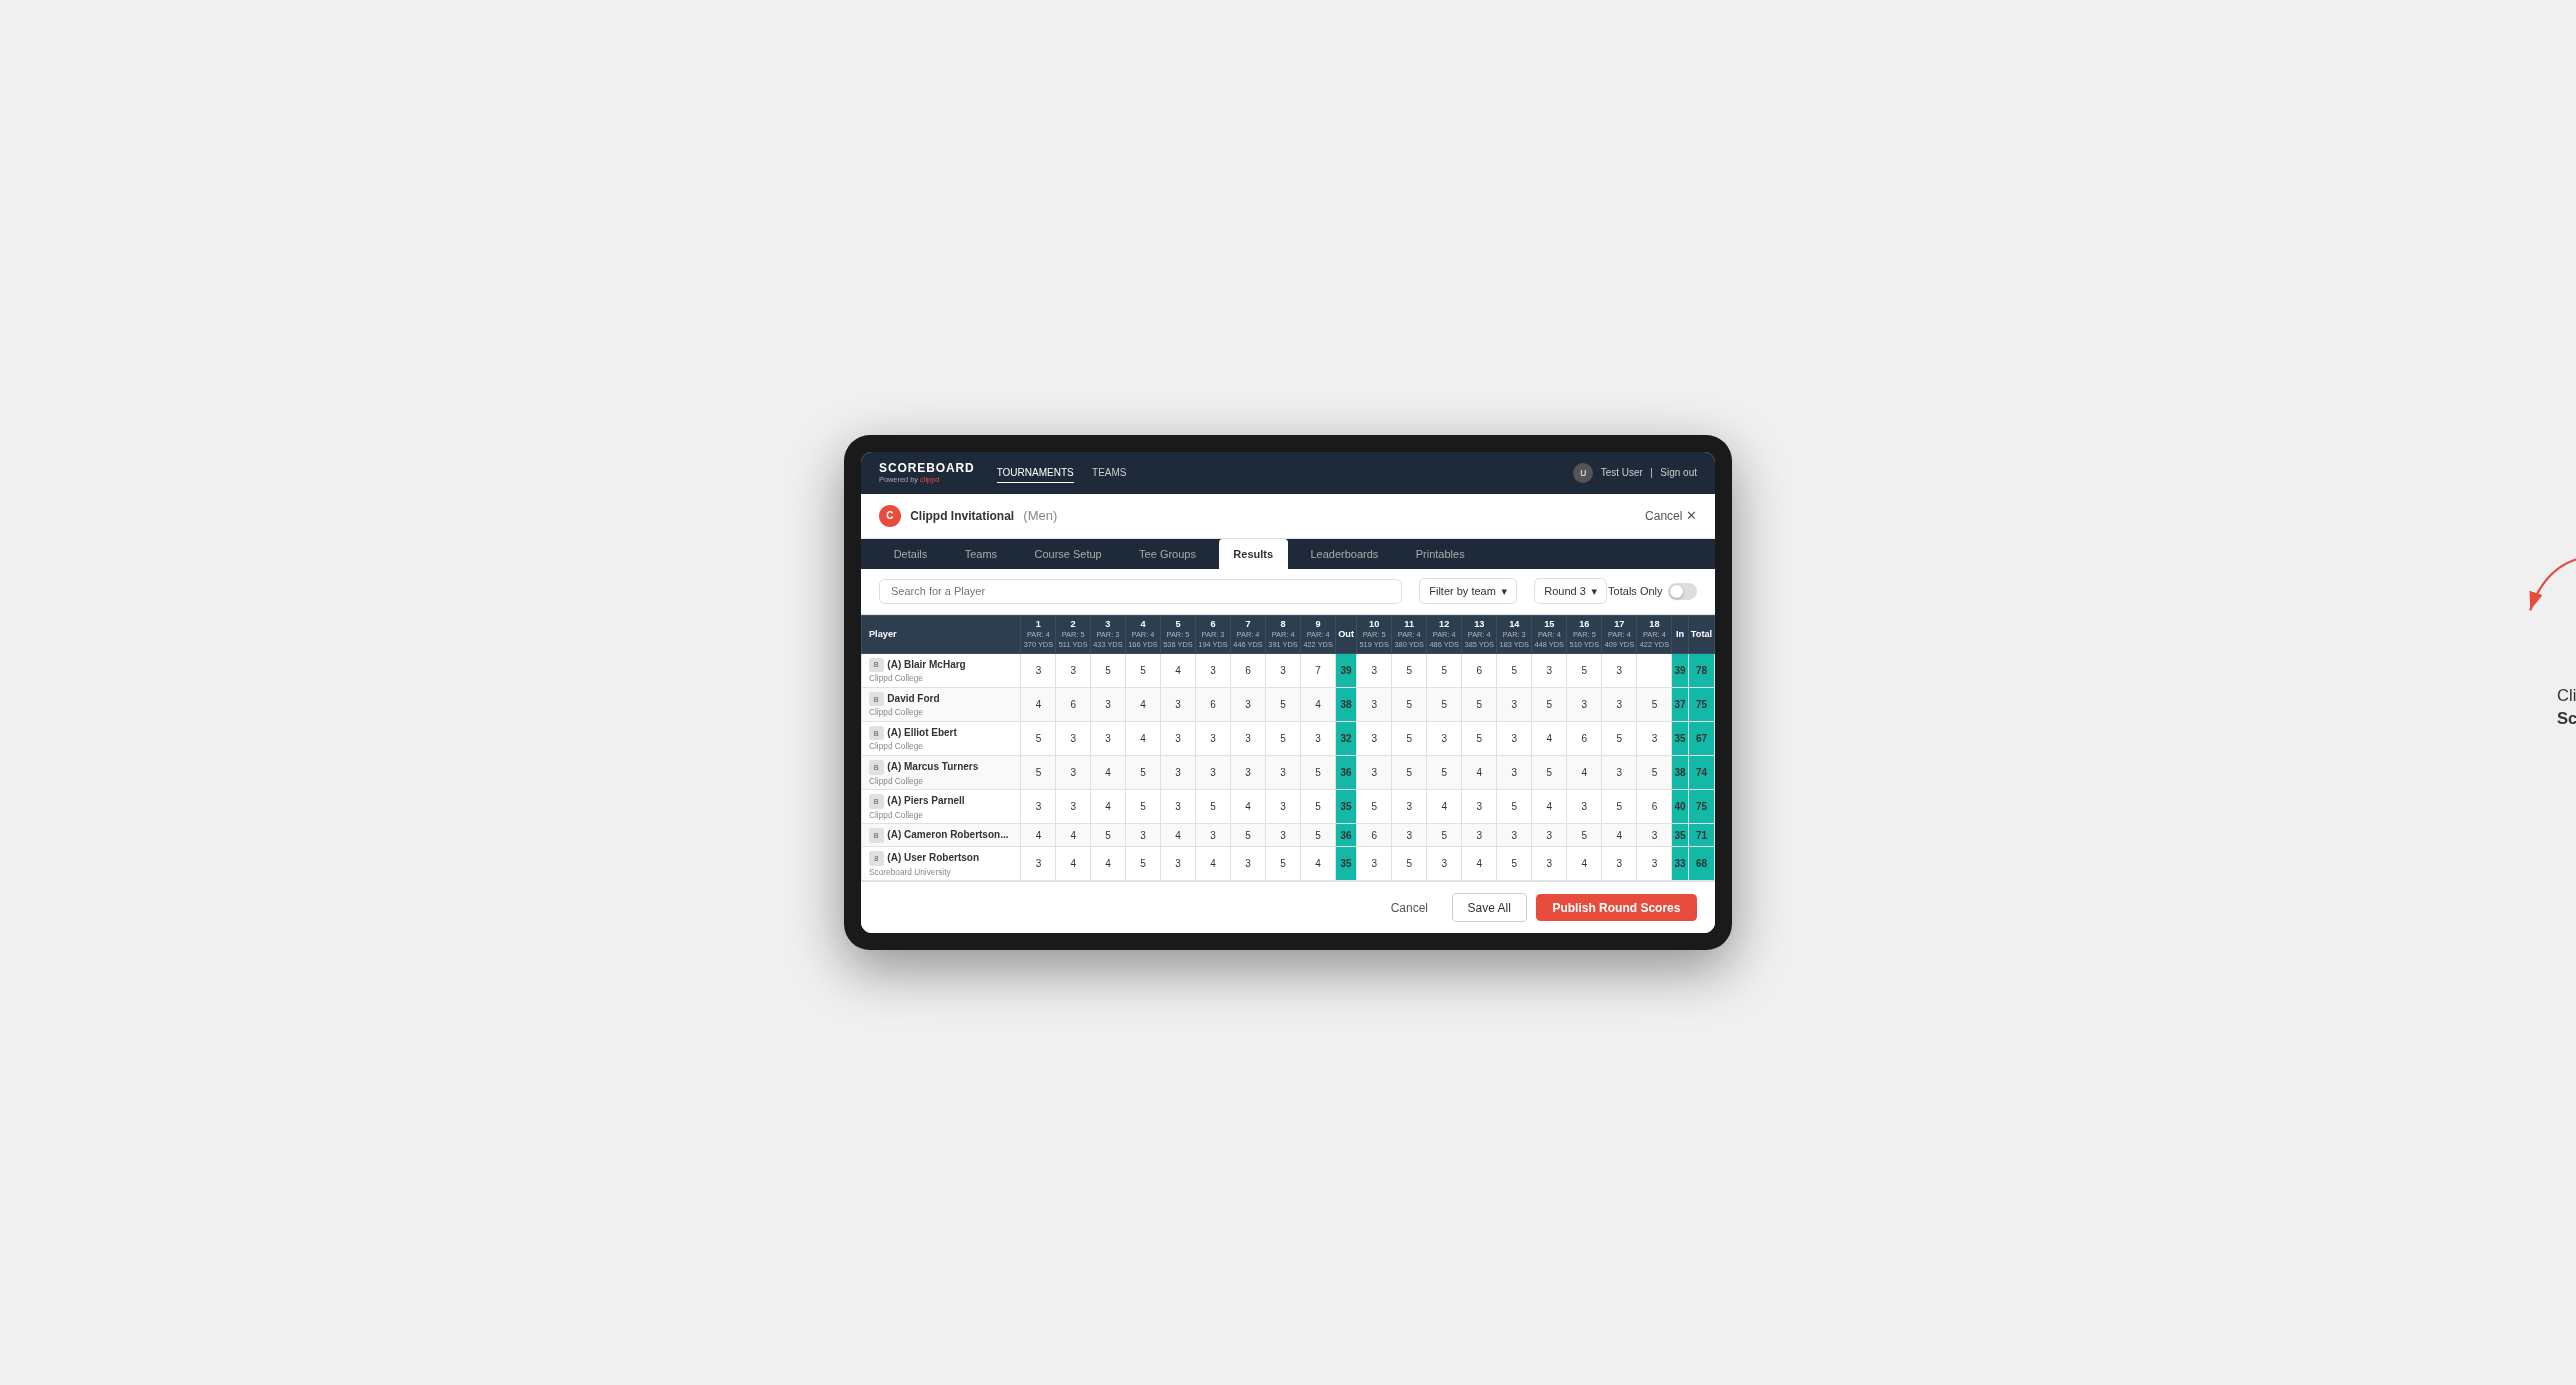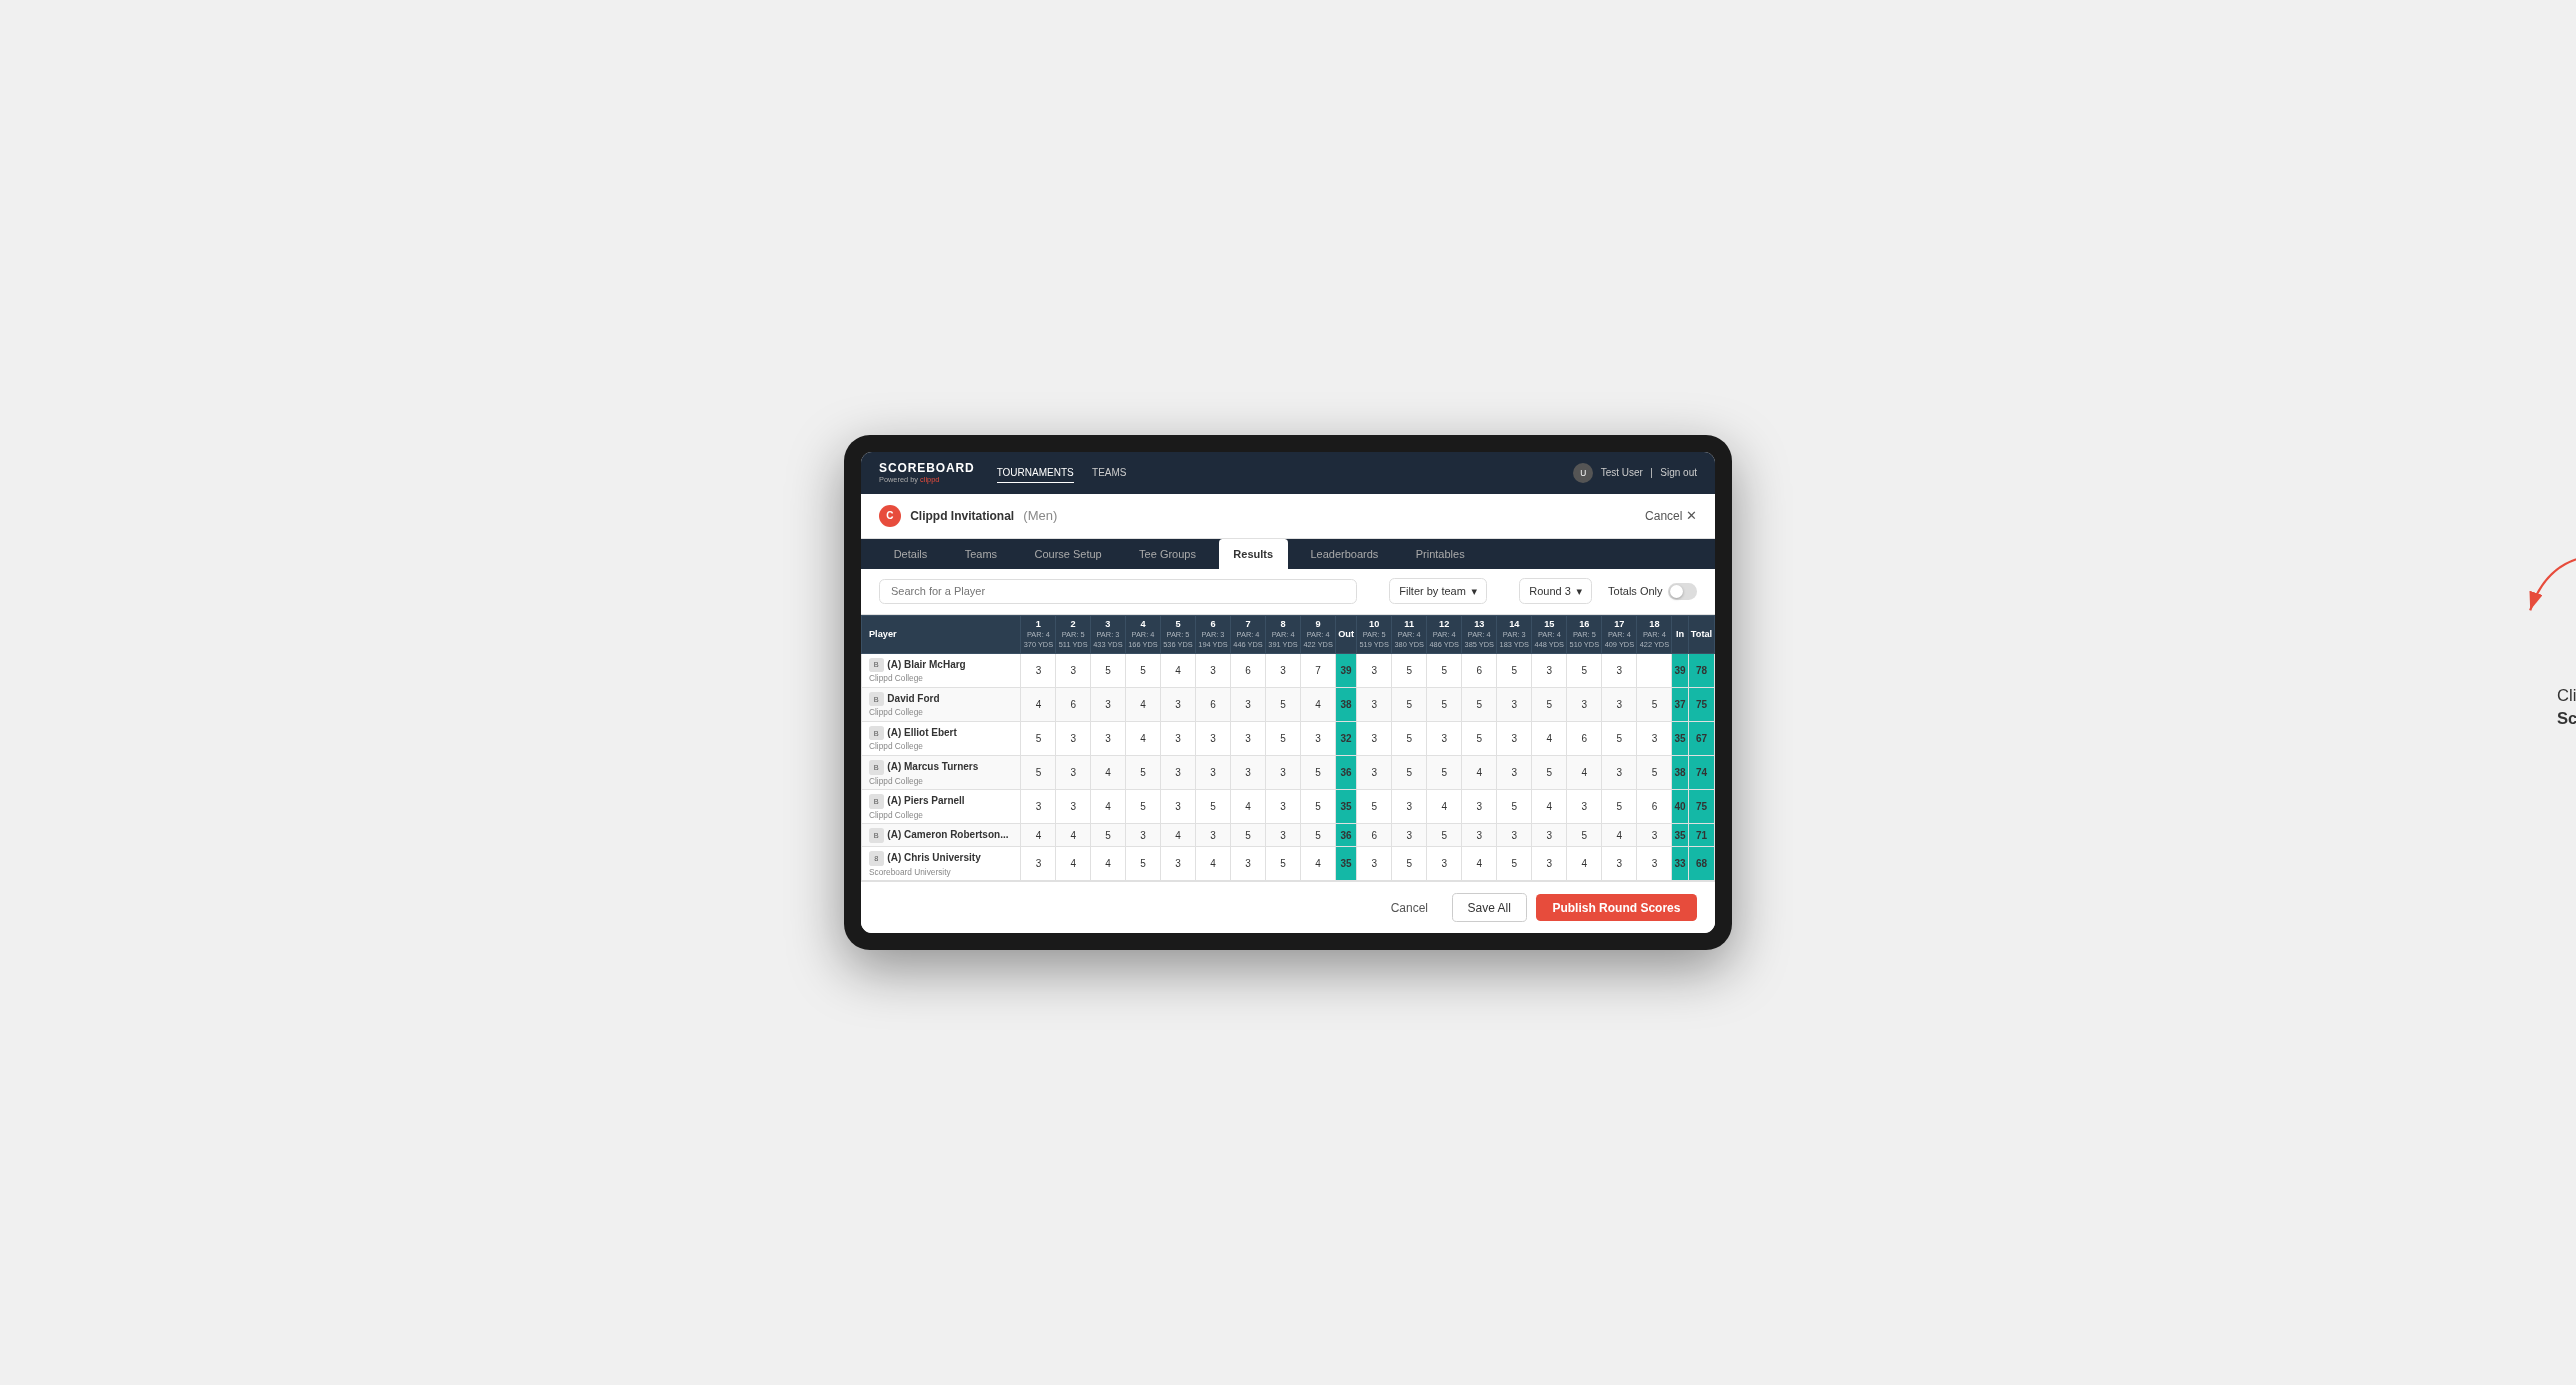--- a/index.html
+++ b/index.html
@@ -160,21 +160,21 @@
     }
     .tab.active {
       background: #fff;
       color: #333;
       font-weight: 600;
     }
     
     .filters-row {
       display: flex;
       align-items: center;
-      gap: 16px;
+      gap: 1px;
       padding: 9.2px 18.4px;
       background: #fff;
       border-bottom: 0.9px solid #e0e0e0;
     }
     .search-input {
       flex: 1;
       border: 0.9px solid #ddd;
       border-radius: 5.5px;
       padding: 5.5px 11px;
       font-size: 11px;
@@ -583,21 +583,21 @@
                 <td>3</td>
                 <td>3</td>
                 <td>3</td>
                 <td>5</td>
                 <td>4</td>
                 <td>3</td>
                 <td class="in-col">35</td>
                 <td class="total-col">71</td>
               </tr>
               <tr>
-                <td class="player-cell"><span class="player-rank">8</span><span class="player-name">(A) Chris University</span><br><span class="player-team">Scoreboard University</span></td>
+                <td class="player-cell"><span class="player-rank">8</span><span class="player-name">(A) User Robertson</span><br><span class="player-team">Scoreboard University</span></td>
                 <td>3</td>
                 <td>4</td>
                 <td>4</td>
                 <td>5</td>
                 <td>3</td>
                 <td>4</td>
                 <td>3</td>
                 <td>5</td>
                 <td>4</td>
                 <td class="out-col">35</td>

